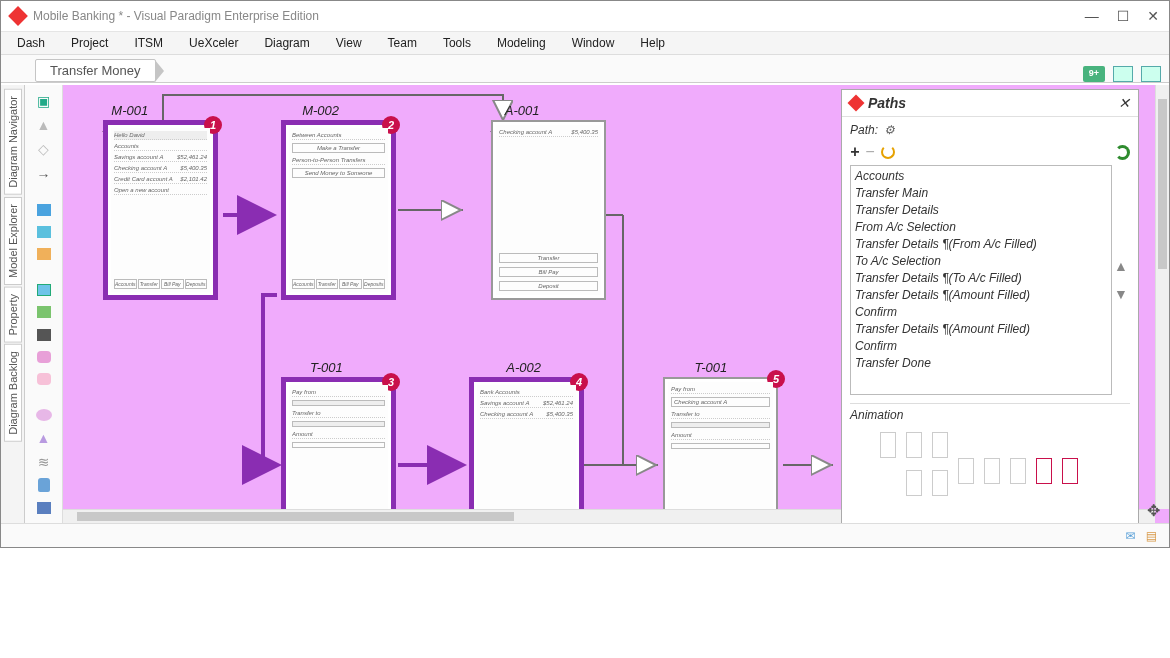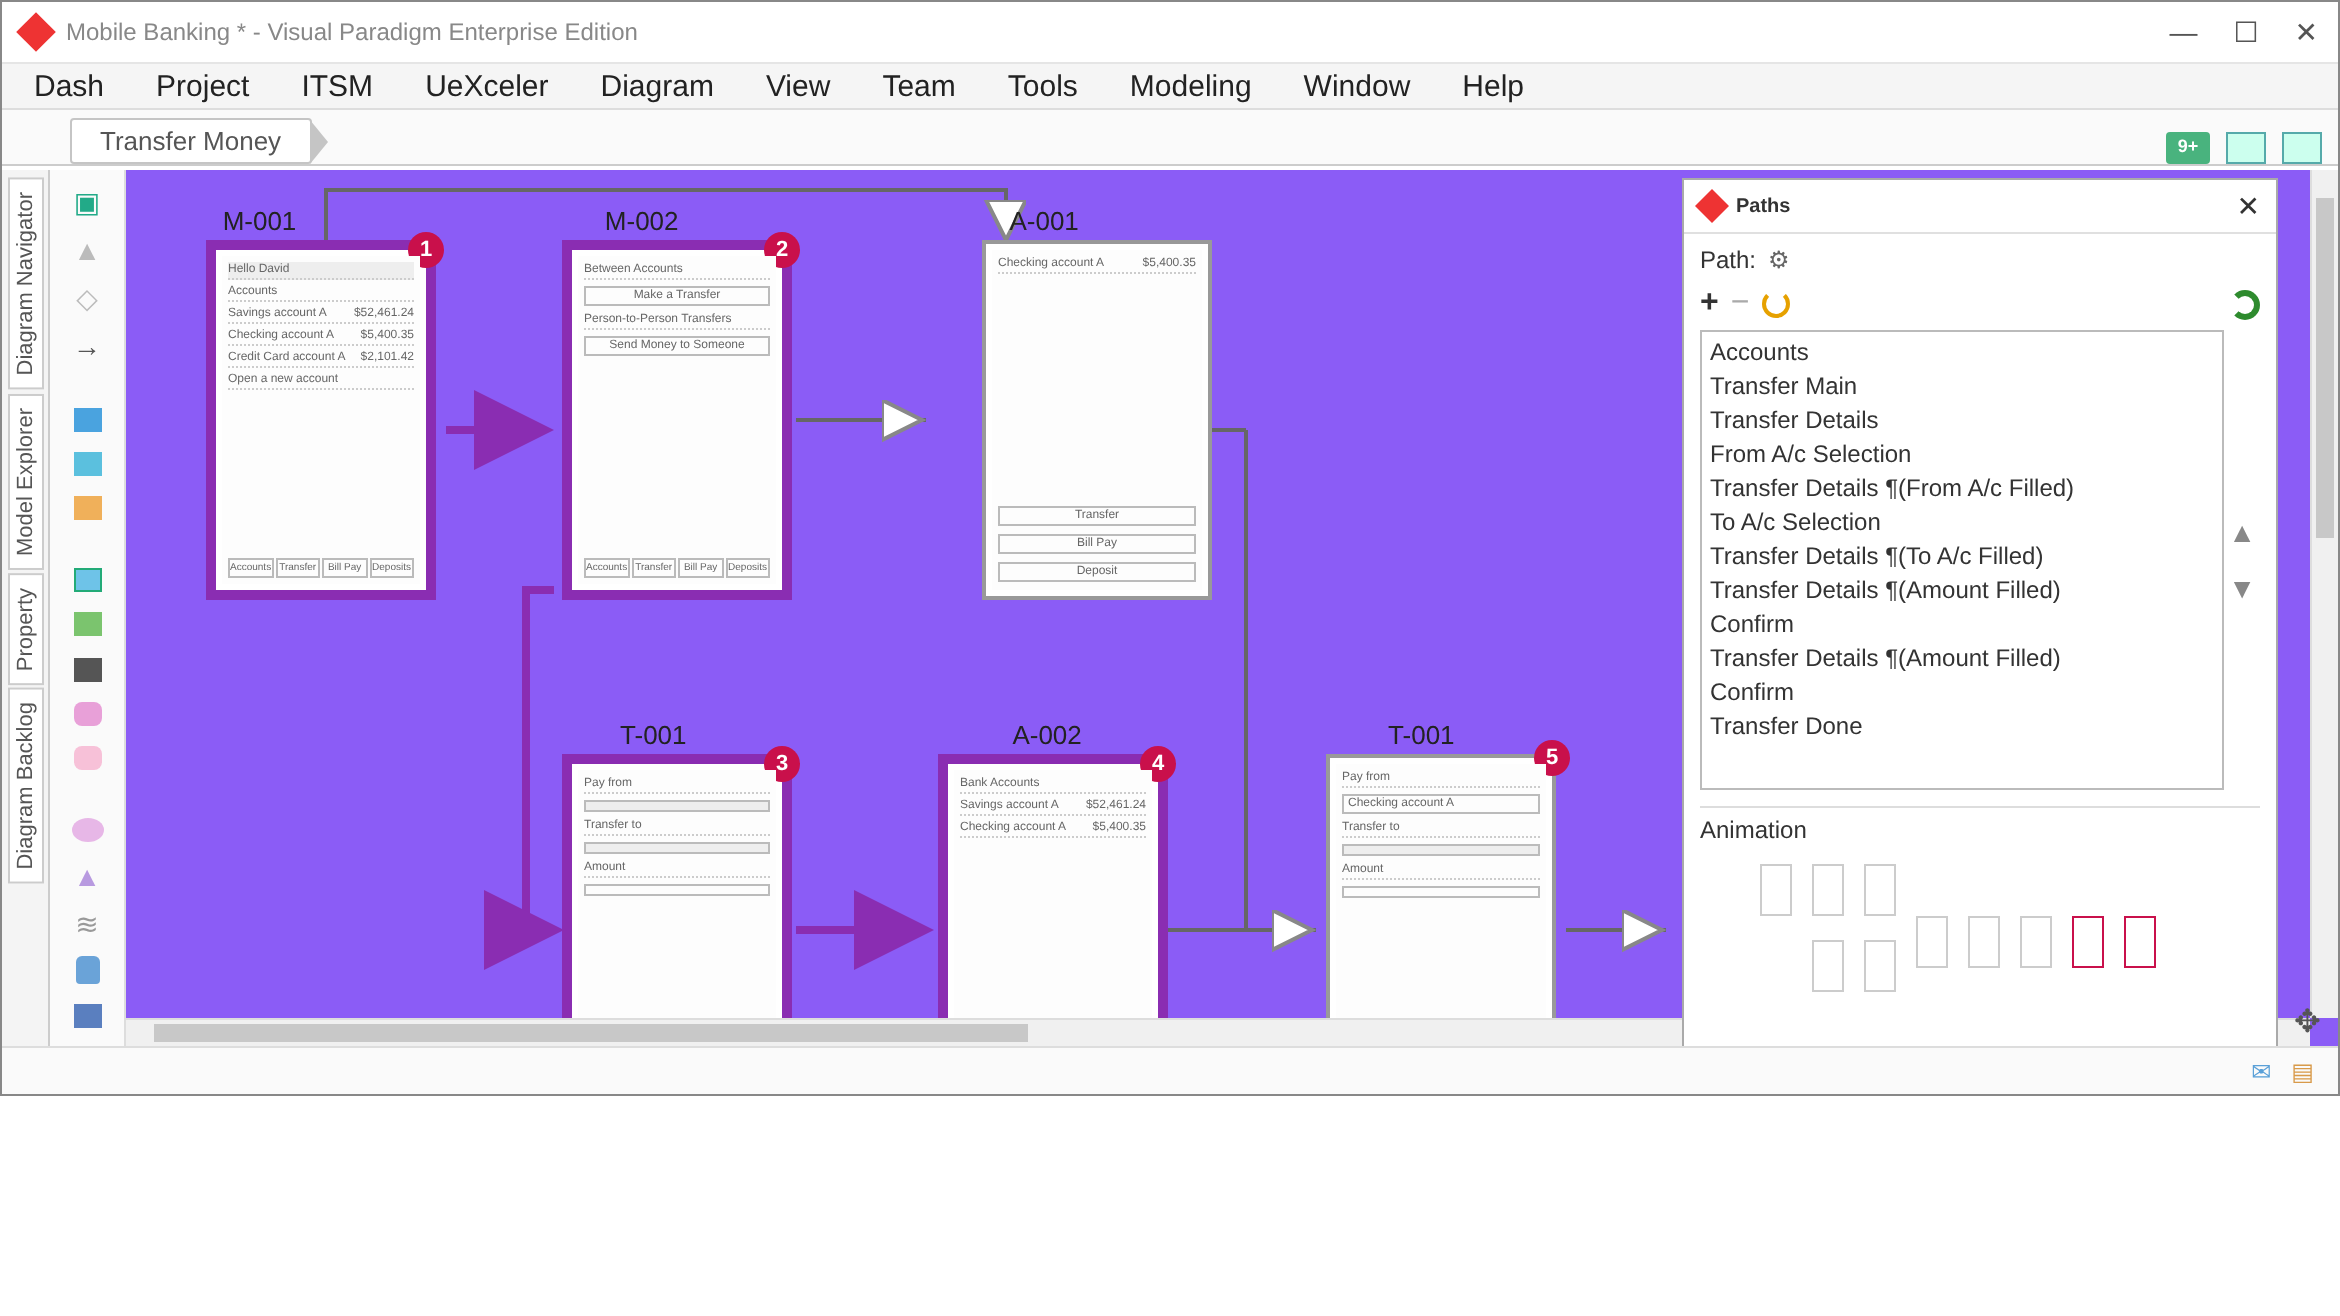--- a/index.html
+++ b/index.html
@@ -4,34 +4,34 @@
 <style>
   * { box-sizing: border-box; }
   html, body { margin:0; padding:0; font-family: "Segoe UI", Tahoma, sans-serif; font-size:12px; color:#333; background:#fff; overflow:hidden; }
   .window { width:1170px; height:548px; border:1px solid #888; background:#fff; position:relative; }
   .titlebar { height:30px; background:#fff; display:flex; align-items:center; padding:0 10px; color:#888; }
   .titlebar .app-icon { width:14px; height:14px; background:#e33; transform:rotate(45deg); margin-right:8px; }
   .title-text { flex:1; font-size:12px; }
   .winbtns { display:flex; gap:18px; color:#555; }
   .winbtns span { cursor:pointer; font-size:14px; }
   .menubar { height:24px; background:#f5f5f5; border-top:1px solid #e5e5e5; border-bottom:1px solid #ddd; display:flex; align-items:center; padding:0 16px; gap:26px; }
-  .menubar span { font-size:15px; color:#222; cursor:pointer; }
+  .menubar span { font-size:12px; color:#222; cursor:pointer; }
   .topbar { height:28px; border-bottom:1px solid #ccc; display:flex; align-items:flex-end; padding:0 8px 0 34px; background:#fafafa; position:relative; }
   .breadcrumb-chip { background:#fff; border:1px solid #c5c5c5; padding:3px 14px; border-radius:2px; font-size:13px; color:#555; position:relative; }
   .breadcrumb-chip::after { content:""; position:absolute; right:-9px; top:0; border-top:11px solid transparent; border-bottom:11px solid transparent; border-left:9px solid #c5c5c5; }
   .topbar-icons { margin-left:auto; display:flex; gap:8px; align-items:center; }
   .ico-box { width:20px; height:16px; border:1px solid #5aa; background:#cfe; }
   .ico-speech { width:22px; height:16px; background:#49b37e; border-radius:2px; position:relative; color:#fff; font-size:9px; font-weight:bold; text-align:center; line-height:15px; }
   .main-area { position:absolute; top:84px; left:0; right:0; bottom:24px; display:flex; }
   .side-tabs { width:24px; background:#f4f4f4; border-right:1px solid #ccc; display:flex; flex-direction:column; align-items:center; padding-top:4px; gap:2px; }
   .side-tab { writing-mode:vertical-rl; transform:rotate(180deg); font-size:11px; color:#555; padding:6px 2px; border:1px solid #ccc; background:#fff; cursor:pointer; }
   .palette { width:38px; background:#fafafa; border-right:1px solid #ddd; display:flex; flex-direction:column; align-items:center; gap:8px; padding:8px 0; }
   .pal-item { width:22px; height:16px; display:flex; align-items:center; justify-content:center; font-size:14px; color:#555; }
   .pal-sq { width:14px; height:12px; }
-  .canvas-wrap { flex:1; position:relative; background:#8b5cf6; overflow:hidden; }
+  .canvas-wrap { flex:1; position:relative; background:#f0abfc; overflow:hidden;font-style:italic; }
   .canvas { position:absolute; left:0; top:0; right:0; bottom:14px; }
   .hscroll { position:absolute; bottom:0; left:0; right:14px; height:14px; background:#f0f0f0; border-top:1px solid #ddd; }
   .hscrollthumb { position:absolute; left:14px; width:40%; top:2px; bottom:2px; background:#c8c8c8; }
   .vscroll { position:absolute; right:0; top:0; bottom:14px; width:14px; background:#f0f0f0; border-left:1px solid #ddd; }
   .vscrollthumb { position:absolute; top:14px; height:40%; left:2px; right:2px; background:#c8c8c8; }
   .node { position:absolute; }
   .node-title { text-align:center; font-size:13px; color:#222; margin-bottom:2px; }
   .node-caption { text-align:center; font-size:13px; color:#222; margin-top:2px; }
   .wire { position:absolute; width:115px; height:180px; border:2px solid; background:#fff; }
   .wire.purple { border-color:#8a2db2; border-width:5px; }
@@ -40,21 +40,21 @@
   .badge { position:absolute; top:-9px; right:-9px; width:18px; height:18px; border-radius:50%; background:#c9104b; color:#fff; font-size:11px; display:flex; align-items:center; justify-content:center; font-weight:bold; }
   svg.conn { position:absolute; overflow:visible; pointer-events:none; }
   .tiny-row { border-bottom:1px dotted #ccc; padding:1px 0; white-space:nowrap; overflow:hidden; }
   .tiny-btn { border:1px solid #bbb; text-align:center; margin:1px 0; padding:1px; font-size:6px; }
   .tiny-tabs { margin-top:auto; display:flex; gap:1px; }
   .tiny-tabs div { flex:1; border:1px solid #bbb; text-align:center; font-size:5px; padding:1px 0; }
   
   .paths-panel { position:absolute; right:30px; top:4px; width:298px; height:524px; border:1px solid #aaa; background:#fff; display:flex; flex-direction:column; z-index:10; }
   .paths-head { display:flex; align-items:center; padding:5px 8px; border-bottom:1px solid #e0e0e0; }
   .paths-head .ico { width:12px; height:12px; background:#e33; transform:rotate(45deg); margin-right:6px; }
-  .paths-head .ptitle { font-weight:bold; font-size:10px; flex:1; }
+  .paths-head .ptitle { font-weight:bold; font-size:14px; flex:1; }
   .paths-head .close-x { cursor:pointer; font-size:14px; }
   .path-row { display:flex; align-items:center; padding:6px 8px; gap:6px; font-size:12px; }
   .path-select { flex:1; border:1px solid #bbb; padding:2px 18px 2px 6px; background:#fff; position:relative; font-size:12px; }
   .path-select::after { content:"▾"; position:absolute; right:4px; top:2px; color:#555; }
   .gear { width:14px; height:14px; color:#666; }
   .ptoolbar { display:flex; align-items:center; padding:0 8px 4px; gap:6px; font-size:16px; color:#555; }
   .ptoolbar .plus { font-weight:bold; color:#333; }
   .ptoolbar .minus { color:#aaa; }
   .ptoolbar .refresh { width:14px;height:14px;border:2px solid #e6a100;border-radius:50%;border-top-color:transparent; }
   .ptoolbar .cycle { margin-left:auto; width:15px;height:15px;border:3px solid #2e8b2e;border-radius:50%;border-left-color:transparent; }

